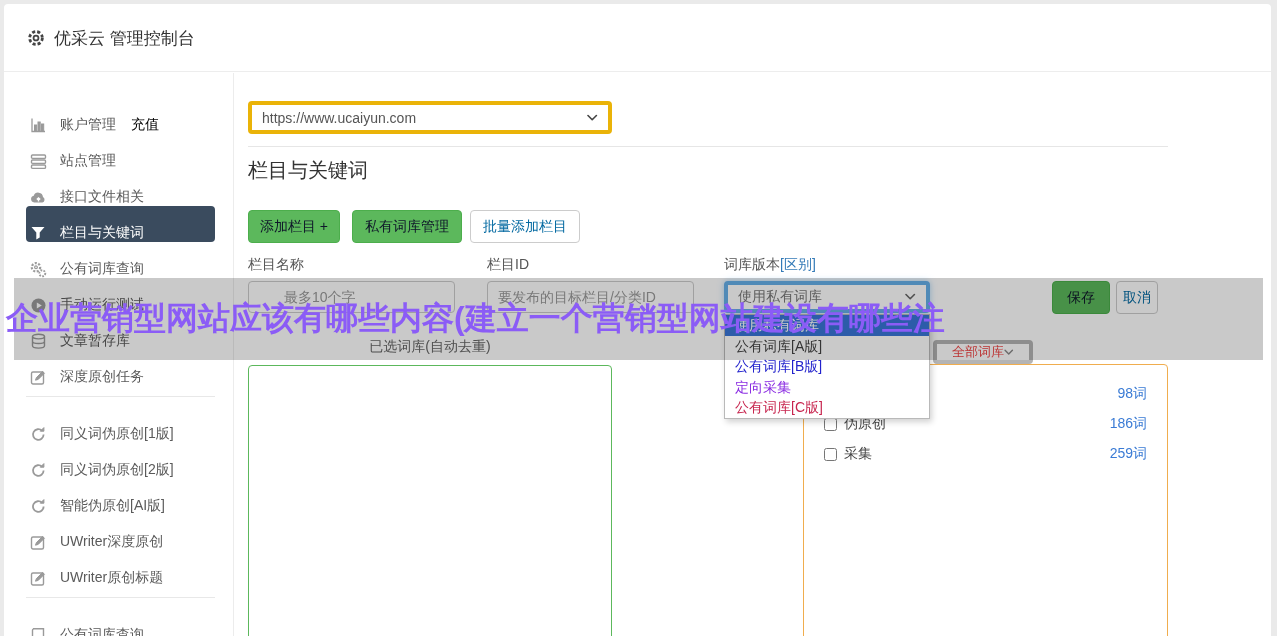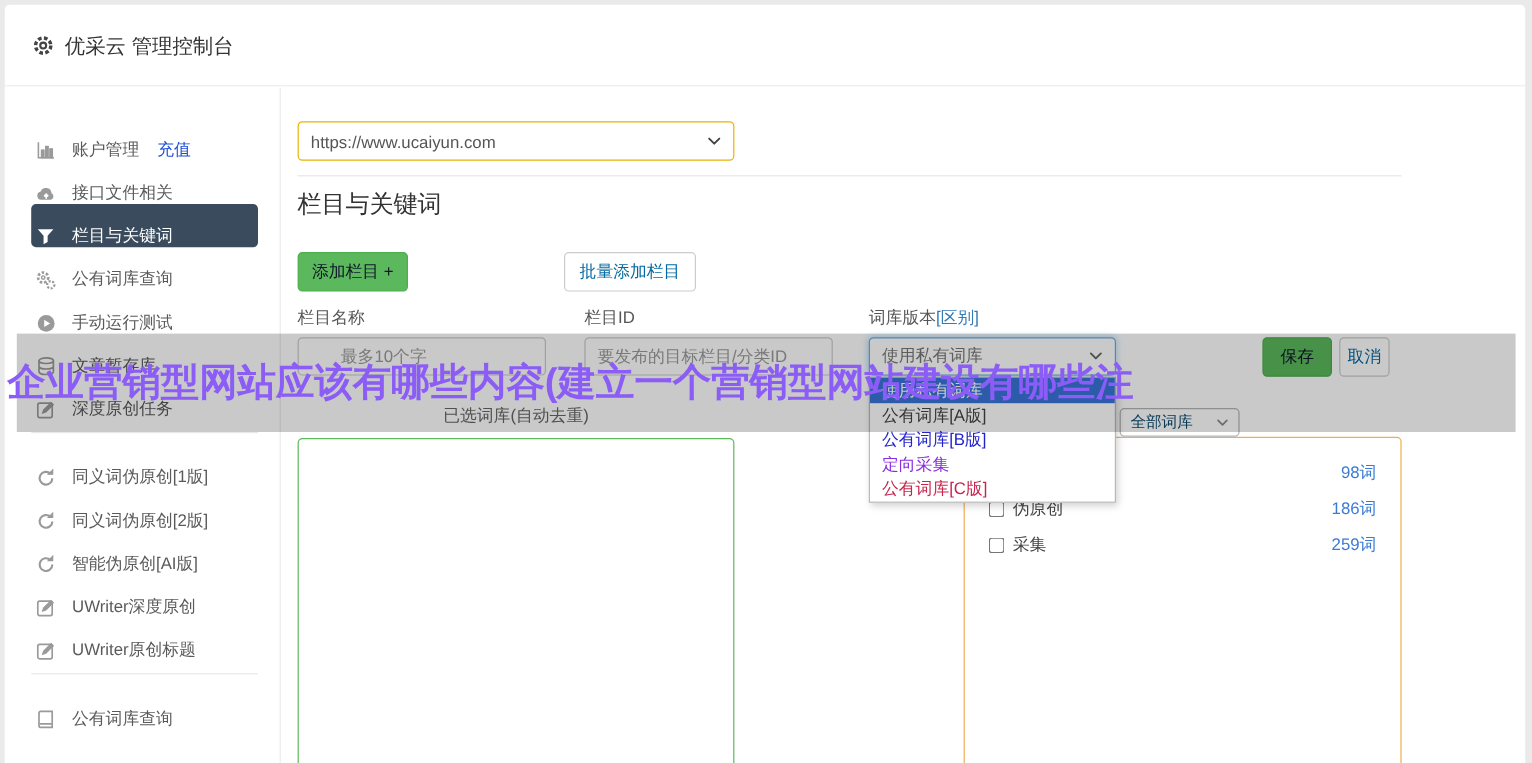--- a/index.html
+++ b/index.html
@@ -17,26 +17,26 @@
   .hdr .gear { position:absolute; left:22px; top:24px; width:20px; height:20px; }
   .hdr .title { position:absolute; left:50px; top:23px; font-size:17px; color:#333; }
   
   .sidebar { position:absolute; left:0; top:69px; bottom:0; width:230px;
              border-right:1px solid #ececec; padding-top:25px; background:#fff; }
   .side-item { height:36px; margin:0 18px 0 22px; padding-left:4px;
                display:flex; align-items:flex-end; gap:13px; font-size:14px; color:#5a5a5a;
                border-radius:4px; cursor:pointer; white-space:nowrap; }
   .side-item .ic { width:17px; height:17px; flex:0 0 17px; display:inline-flex; }
   .side-item.active { background:#3a4b5e; color:#fff; }
-  .side-item .badge { color:#1d4ed8; margin-left:2px; }
+  .side-item .badge { color:#000000; margin-left:2px; }
   .side-hr { border:0; border-top:1px solid #e8e8e8; margin:10px 18px 10px 22px; }
   
   .abs { position:absolute; }
   .fake-select {
-    border:1px solid #eab308; border-radius:4px; background:#fff;
+    border:4px solid #eab308; border-radius:4px; background:#fff;
     display:flex; align-items:center; justify-content:space-between;
     padding:0 10px; font-size:14px; color:#555; cursor:pointer;
   }
   .site-select { left:244px; top:97px; width:364px; height:33px; }
   .main-hr { left:244px; top:142px; width:920px; border:0; border-top:1px solid #e6e6e6; }
   .page-title { left:244px; top:153px; font-size:20px; color:#333; }
   .btn { position:absolute; top:206px; height:33px; border-radius:4px; font-size:14px;
          display:inline-flex; align-items:center; justify-content:center; cursor:pointer; }
   .btn-green { background:#5cb85c; color:#0f172a; border:1px solid #4cae4c; }
   .btn-white { background:#fff; color:#0369a1; border:1px solid #ccc; }
@@ -62,21 +62,21 @@
             color:#444; cursor:pointer; white-space:nowrap; }
   .dd-opt.selected { background:#3875d7; color:#fff; }
   
   .sel-title { left:244px; top:334px; width:364px; text-align:center;
                font-size:14px; color:#666; }
   .green-box  { left:244px; top:361px; width:364px; height:600px;
                 border:1px solid #5cb85c; border-radius:4px; background:#fff; }
   .orange-box { left:799px; top:360px; width:365px; height:600px;
                 border:1px solid #f0ad4e; border-radius:4px; background:#fff; }
   .lib-select { left:929px; top:336px; width:100px; height:24px; font-size:13px;
-                color:#0c4a6e; border-color:#b4b4b4; padding:0 8px; z-index:5; }
+                color:#ef4444; border-color:#b4b4b4; padding:0 8px; z-index:5;justify-content:center; }
   .lib-row { left:799px; width:365px; height:30px; padding:0 21px;
              display:flex; align-items:center; justify-content:space-between; }
   .lib-row label { display:flex; align-items:center; gap:7px; font-size:14px; color:#444; cursor:pointer; }
   .lib-row input { width:13px; height:13px; }
   .lib-count { color:#3a7bd5; font-size:14px; }
   .r1 { top:375px; } .r2 { top:405px; } .r3 { top:435px; }
   
   .band { position:absolute; left:14px; top:278px; width:1249px; height:82px;
           background:rgba(0,0,0,.21); z-index:20; pointer-events:none; }
   .marquee { position:absolute; left:6px; top:297px; z-index:21; font-size:32px;
@@ -154,20 +154,26 @@
   <div class="sidebar">
     <div class="side-item">
       <svg class="ic" viewBox="0 0 17 17">
           <use href="#i-bar" stroke="#9a9a9a" fill="#9a9a9a"></use>
         </svg>
       <span>账户管理</span>
       <span class="badge">充值</span>
     </div>
     <div class="side-item">
       <svg class="ic" viewBox="0 0 17 17">
+          <use href="#i-server" stroke="#9a9a9a"></use>
+        </svg>
+      <span>站点管理</span>
+    </div>
+    <div class="side-item">
+      <svg class="ic" viewBox="0 0 17 17">
           <use href="#i-cloud" fill="#9a9a9a"></use>
         </svg>
       <span>接口文件相关</span>
     </div>
     <div class="side-item active">
       <svg class="ic" viewBox="0 0 17 17">
           <use href="#i-filter" fill="#fff"></use>
         </svg>
       <span>栏目与关键词</span>
     </div>
@@ -238,20 +244,21 @@
   <div class="abs fake-select site-select">
     <span>https://www.ucaiyun.com</span>
     <svg class="chev" width="11" height="8" viewBox="0 0 11 8">
         <use href="#i-chev" stroke="#444"></use>
       </svg>
   </div>
   <hr class="abs main-hr">
   <div class="abs page-title">栏目与关键词</div>
 
   <button class="btn btn-green btn-add">添加栏目 +</button>
+  <button class="btn btn-green btn-priv">私有词库管理</button>
   <button class="btn btn-white btn-batch">批量添加栏目</button>
 
   <div class="flabel" style="left:244px">栏目名称</div>
   <div class="flabel" style="left:483px">栏目ID</div>
   <div class="flabel" style="left:720px">
     <span>词库版本</span><a href="#">[区别]</a>
   </div>
 
   <input class="tinput in-name" placeholder="最多10个字" style="">
   <input class="tinput in-id" placeholder="要发布的目标栏目/分类ID" style="">

